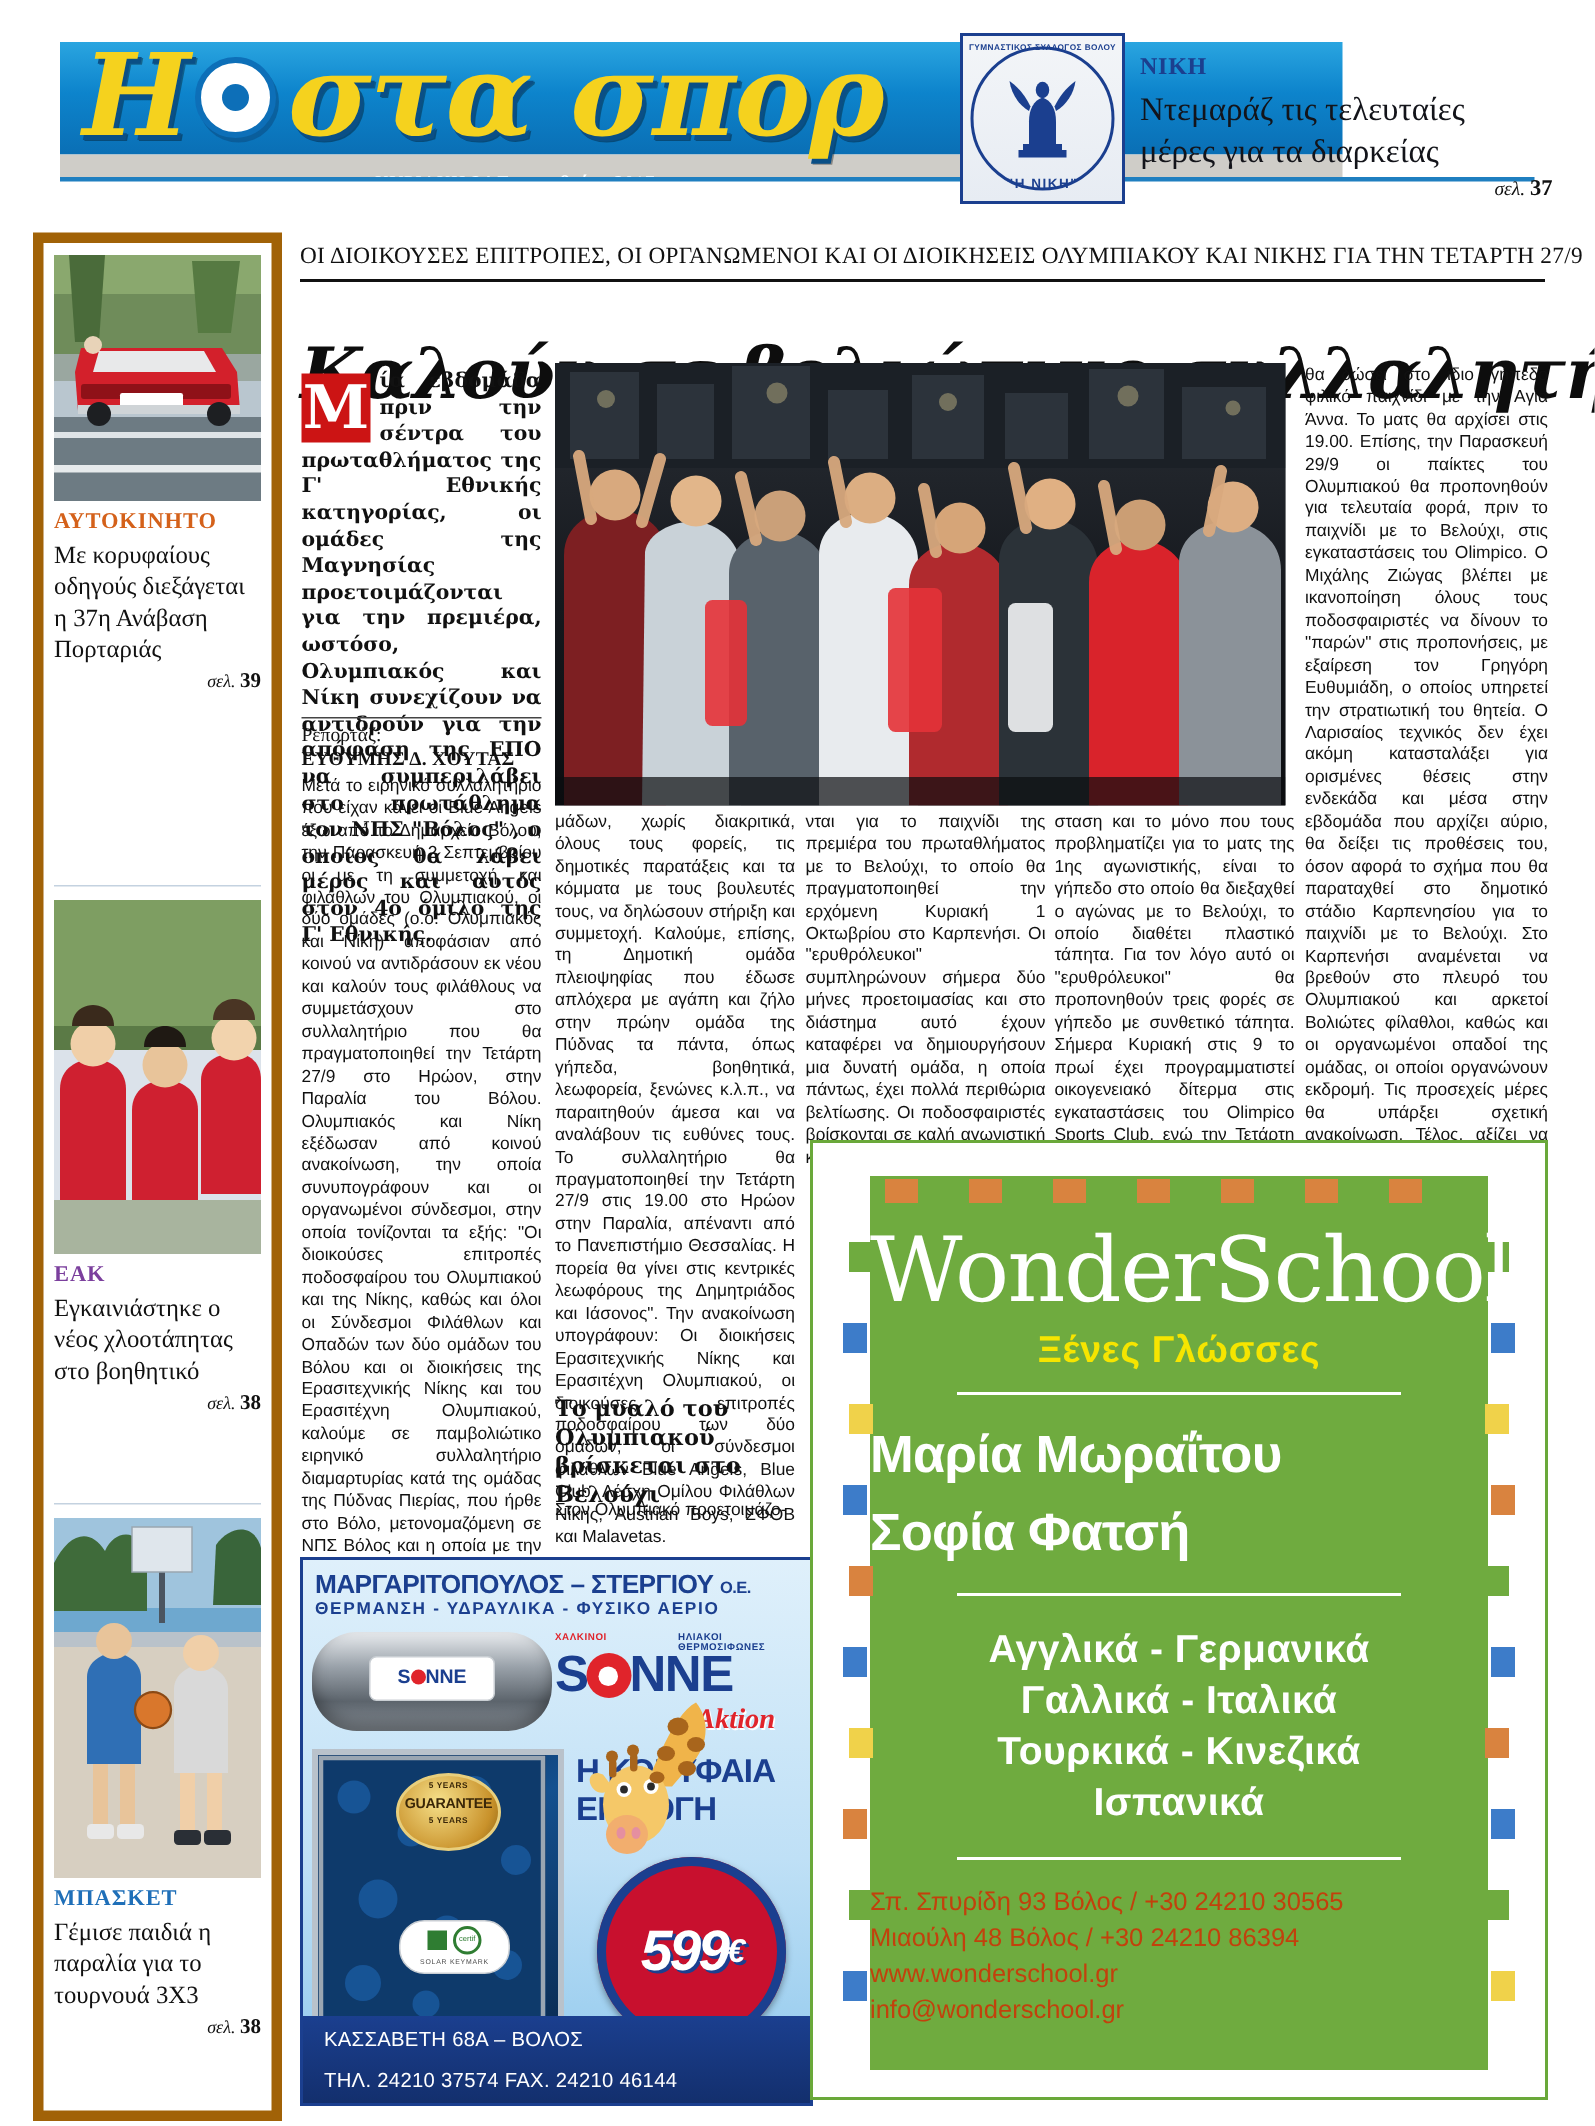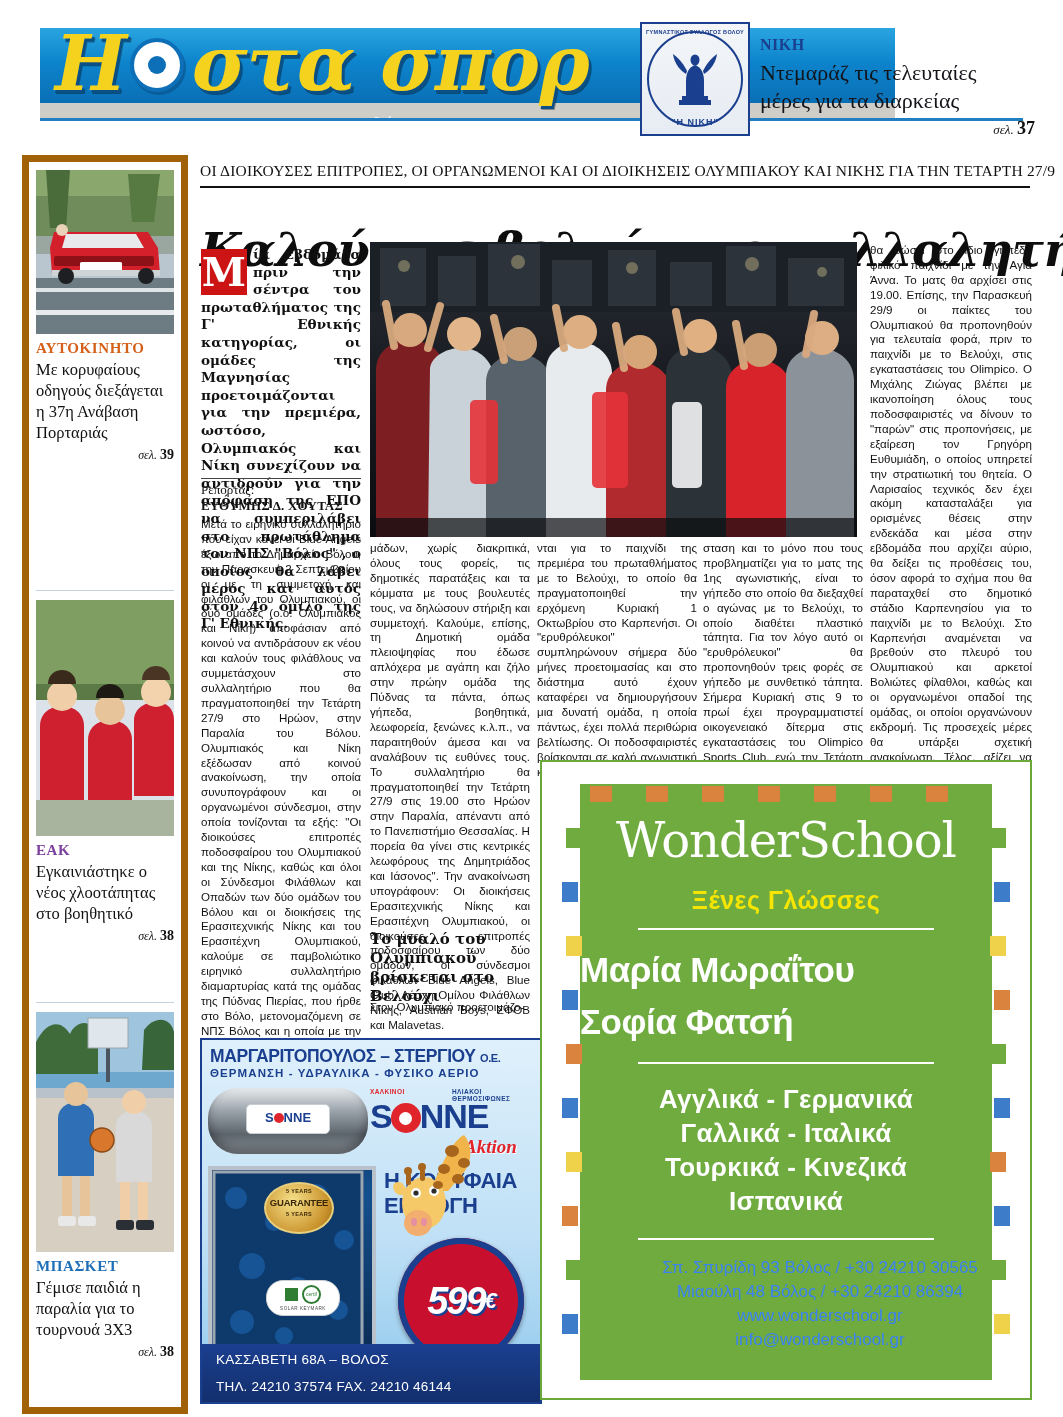--- a/index.html
+++ b/index.html
@@ -38,21 +38,21 @@
     letter-spacing:1px;}
   .niki-fig{position:absolute;left:50%;top:26px;transform:translateX(-50%);width:54px;height:62px;}
   .teaser-kicker{position:absolute;left:120px;top:14px;font-family:"Liberation Serif",serif;
     font-weight:bold;font-size:16px;color:#1b3f8f;letter-spacing:.5px;}
   .teaser-line{position:absolute;left:120px;width:275px;font-family:"Liberation Serif",serif;
     font-size:22px;color:#13141a;line-height:30px;}
   .teaser-l1{top:36px;}
   .teaser-l2{top:64px;}
   .teaser-page{position:absolute;left:120px;top:96px;width:275px;text-align:right;
     font-family:"Liberation Serif",serif;font-size:13px;font-style:italic;color:#111;}
-  .teaser-page b{font-style:normal;font-size:18px;}
+  .teaser-page b{font-style:normal;font-size:15px;}
 
   
   .sidebar{position:absolute;left:22px;top:155px;width:152px;height:1245px;
     border:7px solid #a16207;background:#fff;}
   .sb-item{position:absolute;left:7px;width:138px;}
   .sb-photo{width:138px;background:#cfd9e2;position:relative;overflow:hidden;}
   .sb-kicker{font-family:"Liberation Serif",serif;font-weight:bold;font-size:15px;
     letter-spacing:.6px;margin:6px 0 2px 0;}
   .sb-title{font-family:"Liberation Serif",serif;font-size:16.5px;line-height:21px;color:#111;}
   .sb-page{font-family:"Liberation Serif",serif;font-size:12px;font-style:italic;
@@ -152,33 +152,33 @@
   .sonne-addr{position:absolute;left:0;bottom:0;width:338px;height:58px;
     background:linear-gradient(180deg,#1b3f8f 0%,#132f6d 100%);color:#fff;
     font-family:"Liberation Sans",sans-serif;font-size:13.5px;line-height:27px;
     padding:2px 0 0 14px;box-sizing:border-box;letter-spacing:.2px;}
 
   .ad-ws{position:absolute;left:540px;top:760px;width:492px;height:640px;
     background:#fff;border:2px solid #6aa83a;box-sizing:border-box;}
   .ws-green{position:absolute;left:38px;top:22px;width:412px;height:596px;background:#6fab3f;}
   .ws-tooth{position:absolute;width:22px;height:16px;}
   .ws-brand{position:absolute;left:38px;top:50px;width:412px;text-align:center;
-    font-family:"DejaVu Serif",serif;font-size:48px;color:#ffffff;letter-spacing:-1px;}
+    font-family:"DejaVu Serif",serif;font-size:60px;color:#ffffff;letter-spacing:-1px;}
   .ws-sub{position:absolute;left:38px;top:124px;width:412px;text-align:center;
     font-family:"Liberation Sans",sans-serif;font-weight:bold;font-size:25px;color:#f6e500;
     letter-spacing:.5px;}
   .ws-rule{position:absolute;background:#ffffff;height:2px;}
   .ws-name{position:absolute;left:38px;width:412px;text-align:left;
     font-family:"Liberation Sans",sans-serif;font-weight:bold;font-size:35px;color:#fff;
     letter-spacing:-.5px;}
   .ws-lang{position:absolute;left:38px;width:412px;text-align:center;
     font-family:"Liberation Sans",sans-serif;font-weight:bold;font-size:26px;color:#fff;
     letter-spacing:.3px;}
-  .ws-contact{position:absolute;left:38px;width:480px;text-align:center;
-    font-family:"Liberation Sans",sans-serif;font-size:17px;color:#3b82f6;line-height:24px;}
+  .ws-contact{position:absolute;left:38px;width:480px;text-align:left;
+    font-family:"Liberation Sans",sans-serif;font-size:17px;color:#c2410c;line-height:24px;}
   .giraffe{position:absolute;left:378px;top:1125px;width:96px;height:120px;}
 </style>
 </head>
 <body>
 
 <div class="masthead">
   <div class="mast-blue"></div>
   <div class="mast-grey"></div>
   <div class="mast-logo">
     <span>Η</span><span class="mast-eye"></span><span>στα σπορ</span>

